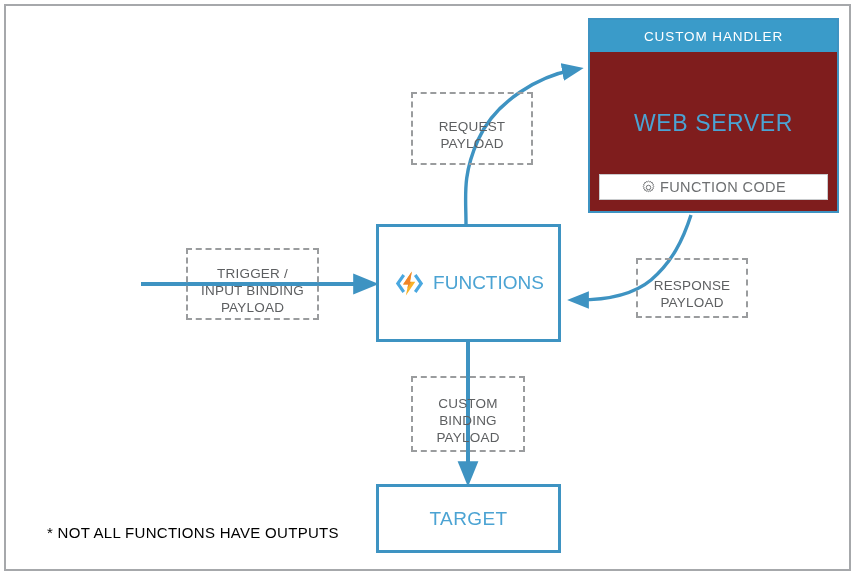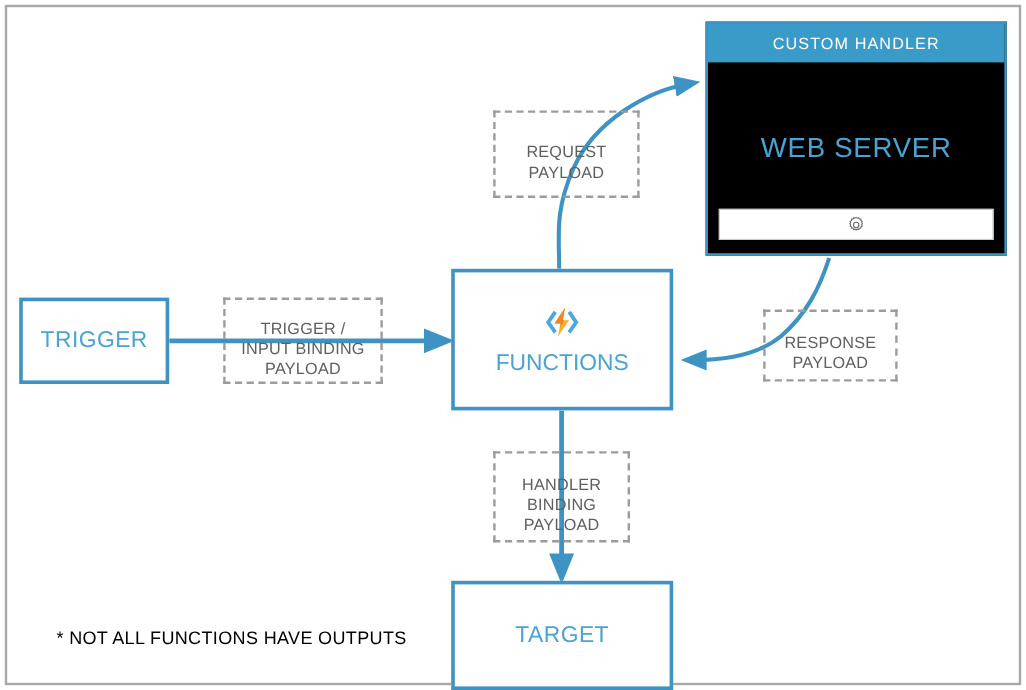--- a/index.html
+++ b/index.html
@@ -47,49 +47,48 @@
   }
   .blue-box .blue-label {
     color: #4ba3d3;
     font-size: 19px;
     letter-spacing: 0.4px;
     text-align: center;
     white-space: nowrap;
   }
 
   #box-trigger { left: 16px;  top: 248px; width: 125px; height: 72px; }
-  #box-target  { left: 376px; top: 484px; width: 185px; height: 91px; }
+  #box-target  { left: 376px; top: 484px; width: 185px; height: 69px; }
   #box-host    { left: 376px; top: 224px; width: 185px; height: 118px; }
 
   #host-inner {
     display: flex;
     align-items: center;
     justify-content: center;
     gap: 7px;
-    flex-direction: column;
   }
   #host-inner .host-text {
     color: #4ba3d3;
     font-size: 19px;
     line-height: 22px;
     text-align: center;
     white-space: nowrap;
   }
   #functions-logo { width: 33px; height: 33px; flex: 0 0 auto; }
 
   
   #box-handler {
     position: absolute;
     left: 588px;
     top: 18px;
     width: 251px;
     height: 195px;
     box-sizing: border-box;
     border: 2px solid #3e93c2;
-    background: #000000;
+    background: #7f1d1d;
   }
   #handler-header {
     height: 32px;
     background: #3a9bc9;
     color: #ffffff;
     font-size: 13.5px;
     letter-spacing: 0.9px;
     display: flex;
     align-items: center;
     justify-content: center;
@@ -185,23 +184,20 @@
 
     <g>
       <path d="M691,215 C683,240 672,262 651,280 C633,295 605,300 578,300" fill="none" stroke="#3e93c2" stroke-width="3.4" marker-end="url(#arrowhead)"></path>
     </g>
 
     <g>
       <line x1="468" y1="342" x2="468" y2="474" stroke="#3e93c2" stroke-width="4" marker-end="url(#arrowhead)"></line>
     </g>
   </svg>
 
-  <div class="blue-box" id="box-trigger">
-    <span class="blue-label">TRIGGER</span>
-  </div>
 
   <div class="dashed-box" id="dash-trigger">
     <span class="dashed-label">TRIGGER /
 INPUT BINDING
 PAYLOAD</span>
   </div>
 
   <div class="blue-box" id="box-host">
     <div id="host-inner">
       <svg id="functions-logo" viewBox="0 0 40 40" xmlns="http://www.w3.org/2000/svg">
@@ -228,26 +224,27 @@
 
   <div id="box-handler">
     <div id="handler-header">CUSTOM HANDLER</div>
     <div id="handler-body">
       <div id="webserver-label">WEB SERVER</div>
       <div id="function-code-btn">
         <svg id="gear-icon" viewBox="0 0 24 24" xmlns="http://www.w3.org/2000/svg">
           <path d="M12 1.8 l1.5 1.1 1.8-.6 .9 1.7 1.9 .1 .1 1.9 1.7 .9 -.6 1.8 1.1 1.5 -1.1 1.5 .6 1.8 -1.7 .9 -.1 1.9 -1.9 .1 -.9 1.7 -1.8-.6 -1.5 1.1 -1.5-1.1 -1.8 .6 -.9-1.7 -1.9-.1 -.1-1.9 -1.7-.9 .6-1.8 -1.1-1.5 1.1-1.5 -.6-1.8 1.7-.9 .1-1.9 1.9-.1 .9-1.7 1.8 .6 Z" fill="none" stroke="#6d6f71" stroke-width="1.5"></path>
           <circle cx="12" cy="12" r="3.6" fill="none" stroke="#6d6f71" stroke-width="1.5"></circle>
         </svg>
+        <span>FUNCTION CODE</span>
       </div>
     </div>
   </div>
 
   <div class="dashed-box" id="dash-output">
-    <span class="dashed-label">HANDLER
+    <span class="dashed-label">CUSTOM
 BINDING
 PAYLOAD</span>
   </div>
 
   <div class="blue-box" id="box-target">
     <span class="blue-label">TARGET</span>
   </div>
 
   <div id="footnote">* NOT ALL FUNCTIONS HAVE OUTPUTS</div>
 

